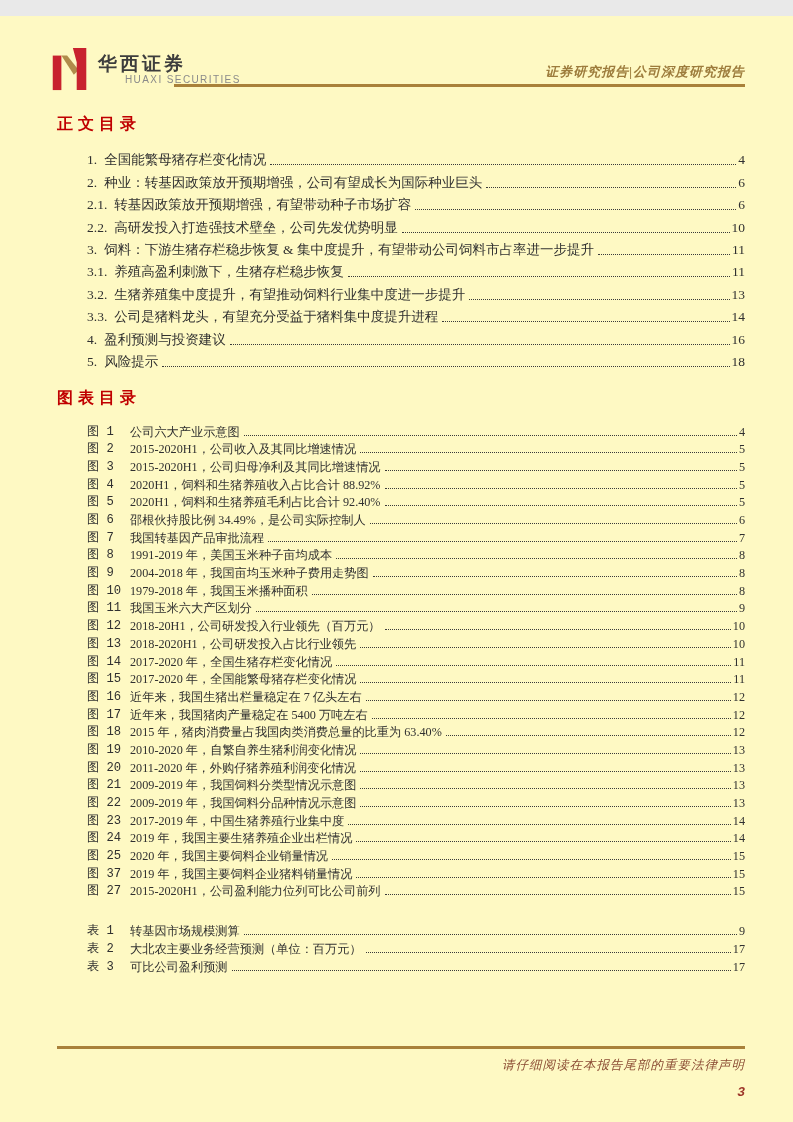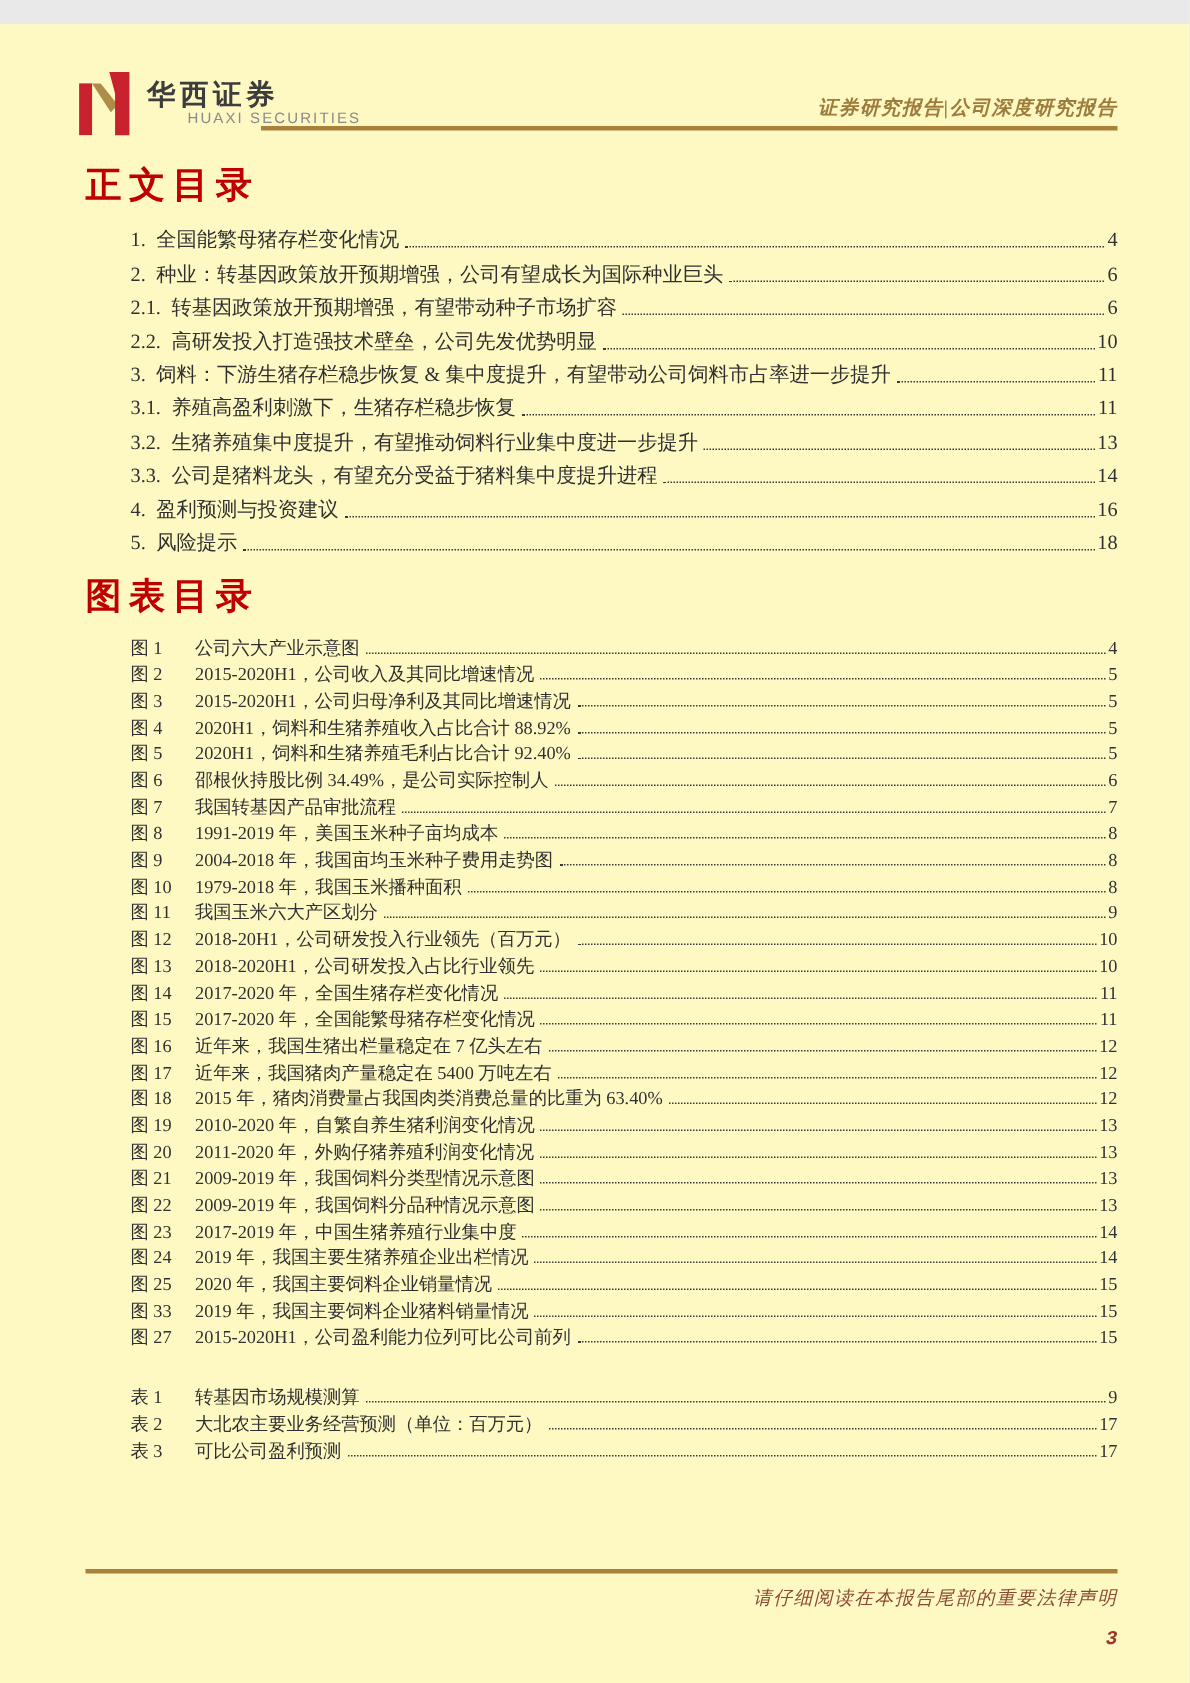--- a/index.html
+++ b/index.html
@@ -21,37 +21,37 @@
   .header-right{
     position:absolute;top:47px;right:48px;
     font-size:13px;font-weight:bold;font-style:italic;
     color:#9d7c3c;letter-spacing:1px;
   }
   .header-rule{position:absolute;top:68px;left:174px;right:48px;height:2.5px;background:#a9813a;}
   
   .content{position:absolute;top:96px;left:57px;right:48px;}
   .sec-title{
     margin:0 0 12px 0;
-    font-size:24px;line-height:24px;font-weight:bold;
+    font-size:16px;line-height:24px;font-weight:bold;
     color:#c00000;letter-spacing:5px;
   }
   .sec-title.figures{margin-top:14px;}
   .toc-list{margin-left:30px;}
   .row{display:flex;align-items:flex-end;}
   .row .num{white-space:pre;margin-right:7px;}
   .row .label{white-space:pre;}
   .row .leader{flex:1 1 auto;min-width:12px;border-bottom:1.6px dotted #3a3a3a;margin:0 2px 5px 4px;}
   .row .pg{white-space:pre;}
   
   .main-toc .row{height:22.4px;font-size:13.5px;}
   .main-toc .row span{line-height:20px;}
   
   .fig-toc .row, .tab-toc .row{height:17.7px;font-size:12.2px;}
   .fig-toc .row span, .tab-toc .row span{line-height:16px;}
-  .fig-toc .row .num, .tab-toc .row .num{min-width:36px;}
+  .fig-toc .row .num, .tab-toc .row .num{min-width:36px;font-family:Liberation Mono, monospace;}
   .fig-toc .row .leader, .tab-toc .row .leader{margin-bottom:4px;border-bottom-width:1.3px;}
   .tab-toc{margin-top:22px;margin-left:30px;}
   
   .footer{position:absolute;left:57px;right:48px;top:1030px;text-align:right;font-family:Liberation Mono, monospace;}
   .footer-rule{height:2.5px;background:#a9813a;}
   .footer-disclaimer{margin-top:8px;font-size:12.5px;font-style:italic;color:#8a4a32;letter-spacing:1px;}
   .footer-page{margin-top:11px;font-size:13px;font-weight:bold;font-style:italic;color:#9c3428;}
 </style>
 </head>
 <body>
@@ -320,21 +320,21 @@
         </div>
 
         <div class="row">
           <span class="num">图 25</span>
           <span class="label">2020 年，我国主要饲料企业销量情况</span>
           <span class="leader"></span>
           <span class="pg">15</span>
         </div>
 
         <div class="row">
-          <span class="num">图 33</span>
+          <span class="num">图 37</span>
           <span class="label">2019 年，我国主要饲料企业猪料销量情况</span>
           <span class="leader"></span>
           <span class="pg">15</span>
         </div>
 
         <div class="row">
           <span class="num">图 27</span>
           <span class="label">2015-2020H1，公司盈利能力位列可比公司前列</span>
           <span class="leader"></span>
           <span class="pg">15</span>

